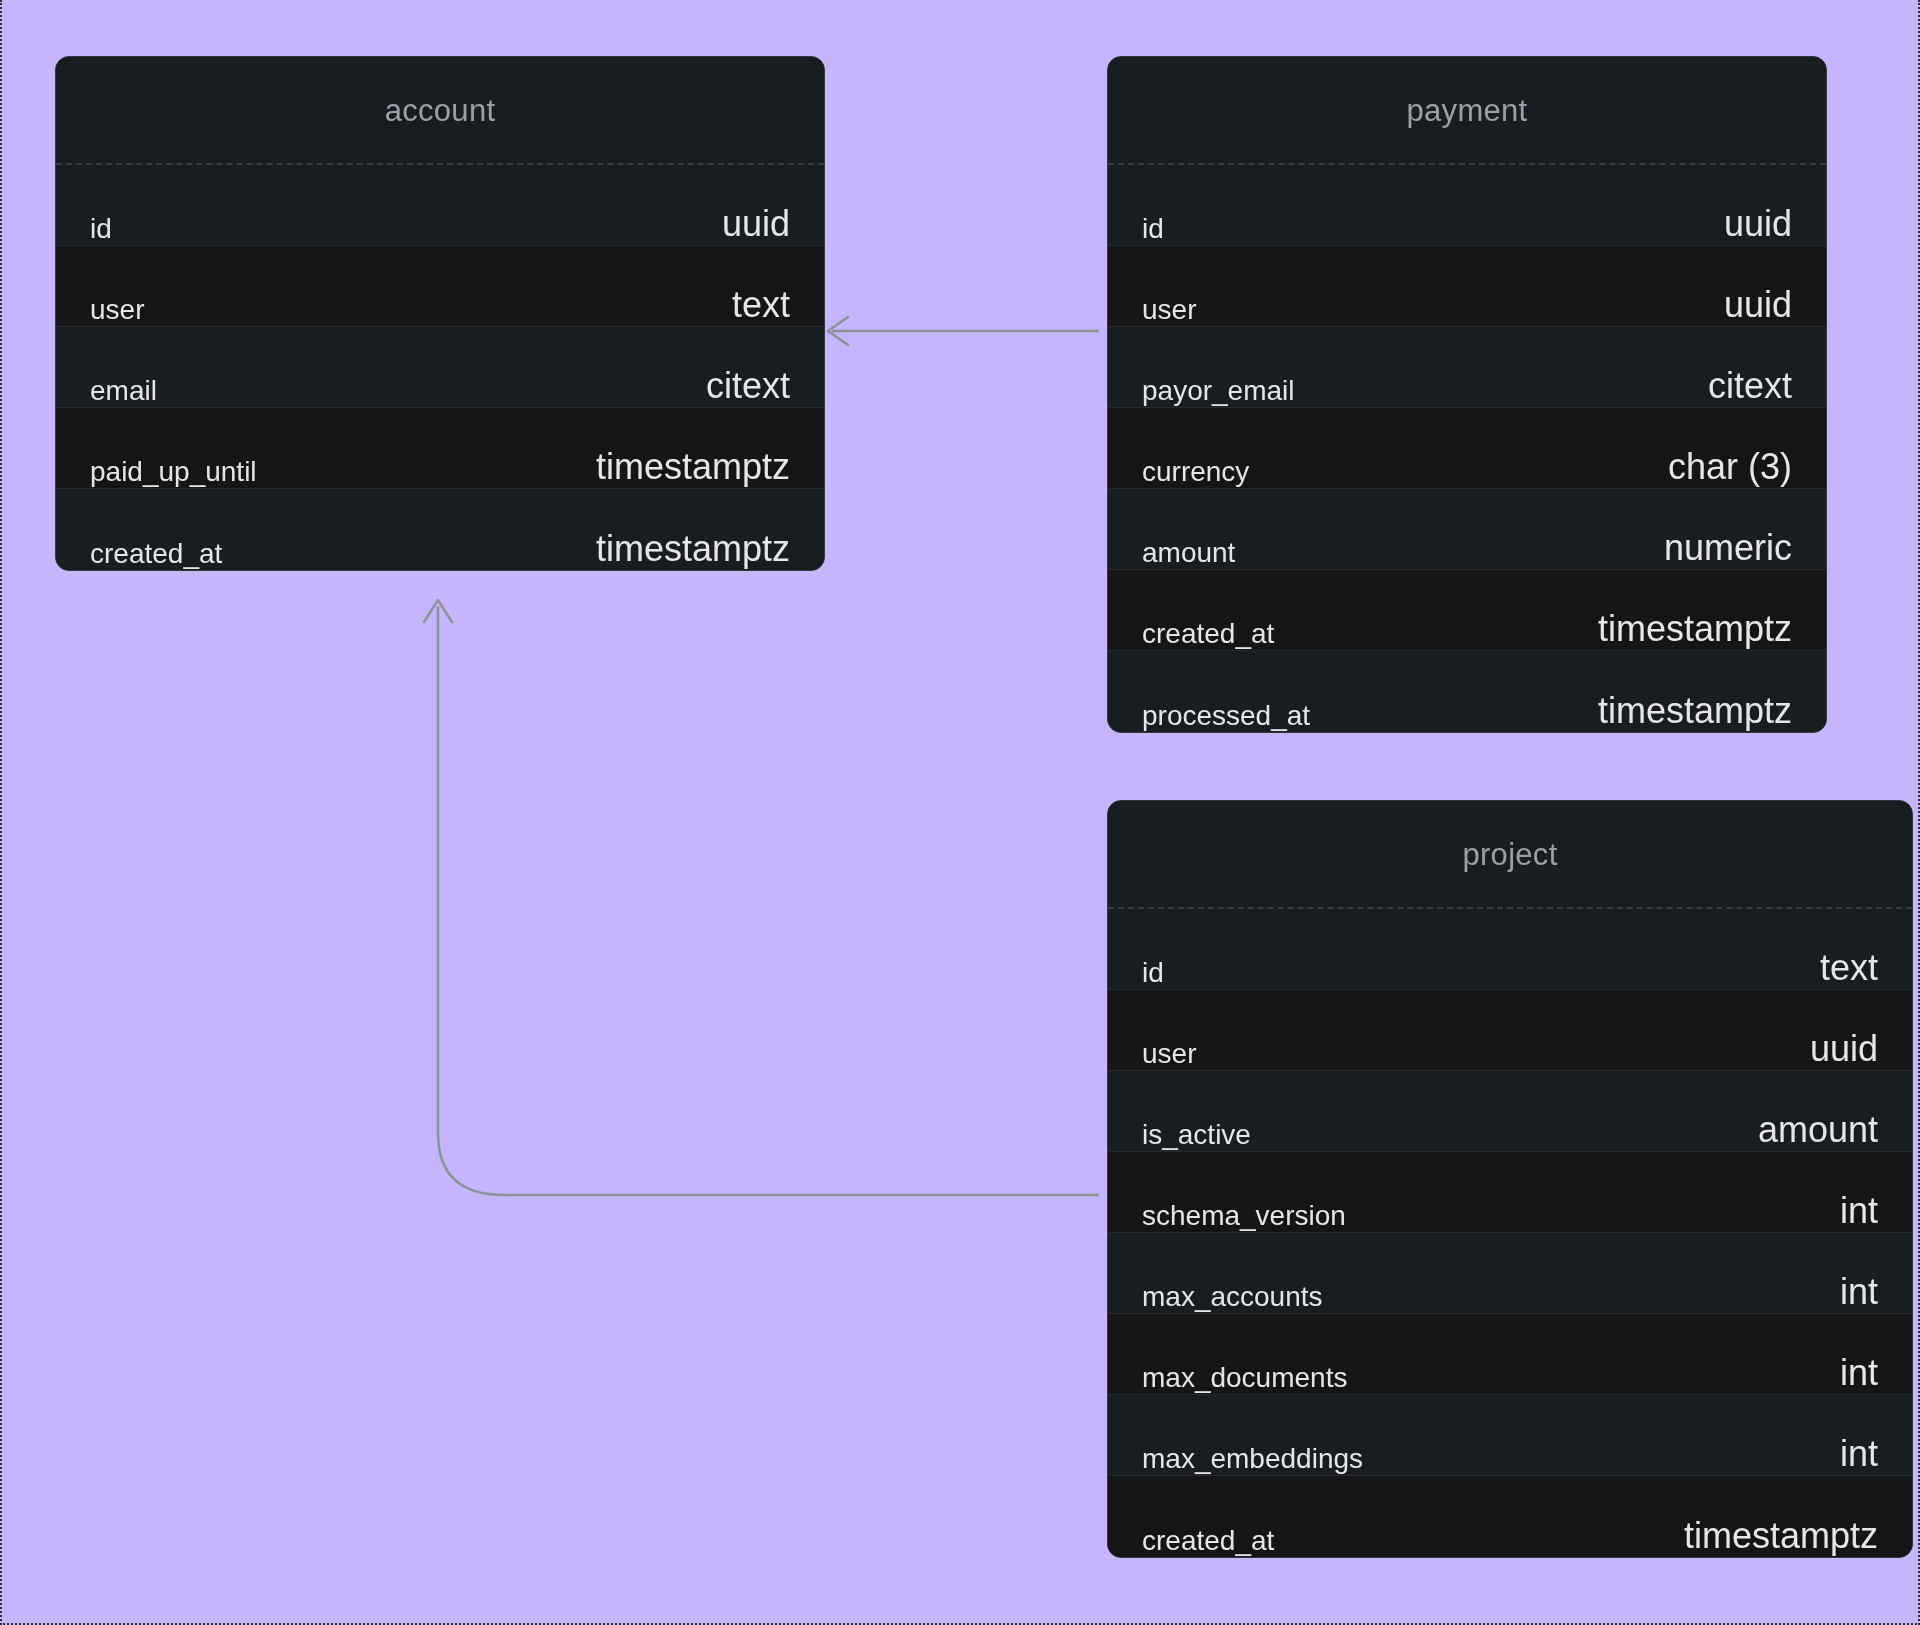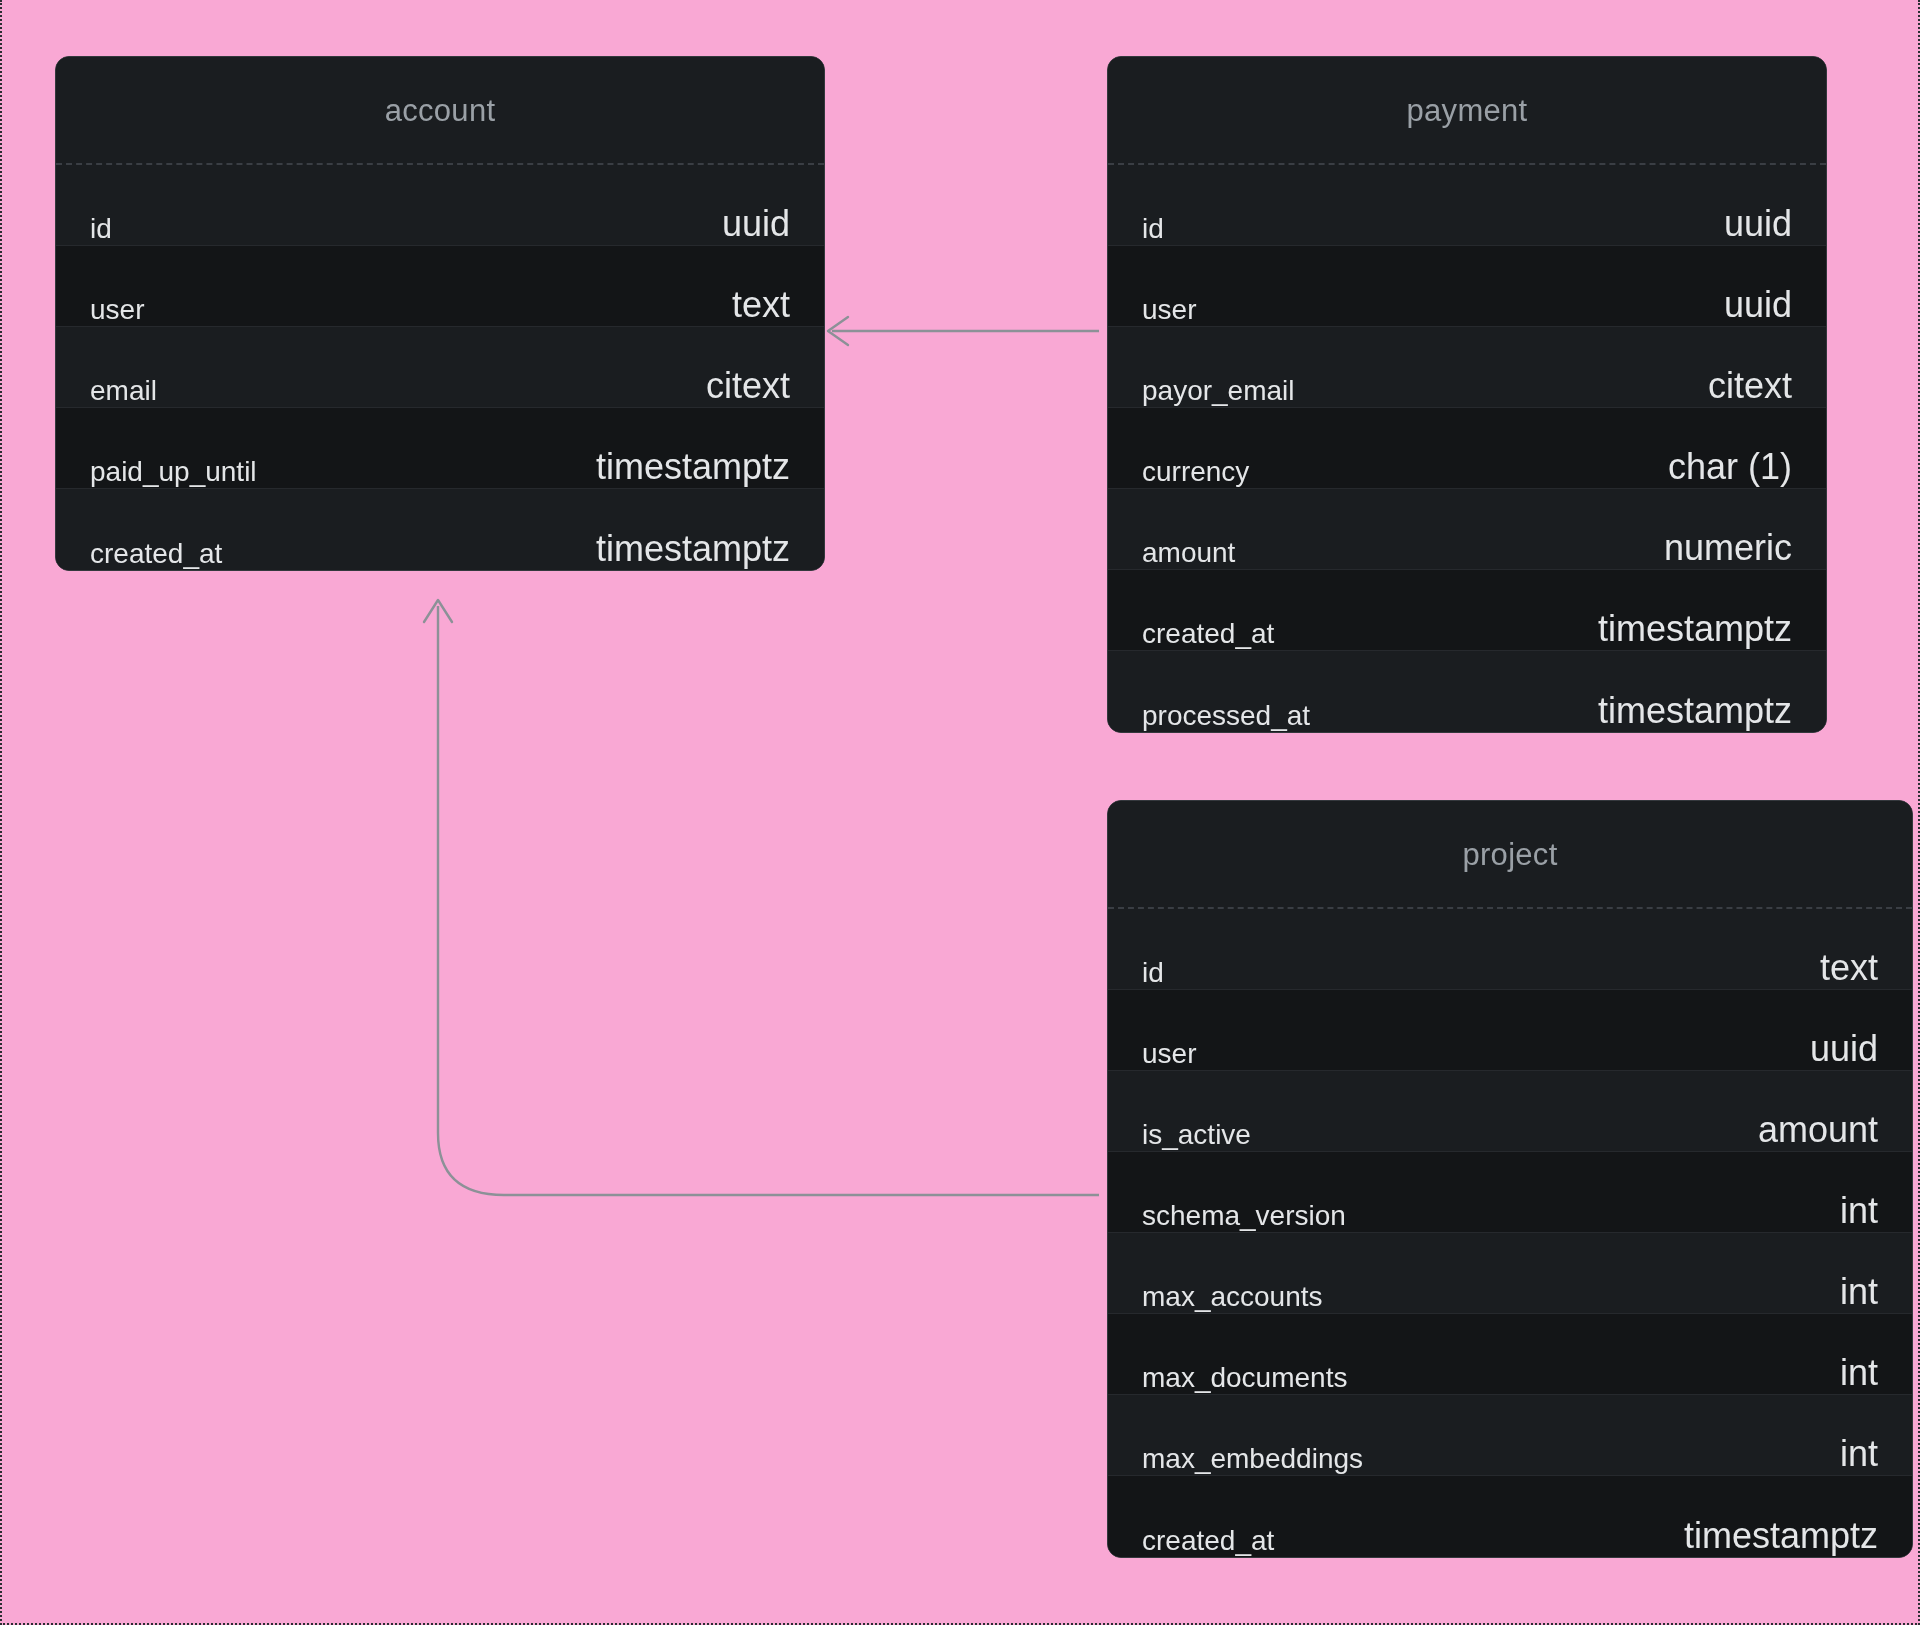--- a/index.html
+++ b/index.html
@@ -4,21 +4,21 @@
 <style>
   html, body {
     margin: 0;
     padding: 0;
     background: #0a0b0d;
   }
   #canvas {
     position: relative;
     width: 1920px;
     height: 1625px;
-    background: #f9a8d4;
+    background: #c4b5fd;
     font-family: "Liberation Sans", sans-serif;
     overflow: hidden;
     box-sizing: border-box;
     border-left: 2px dotted #2b2e33;
     border-right: 2px dotted #2b2e33;
     border-bottom: 2px dotted #2b2e33;
   }
   #wires {
     position: absolute;
     left: 0; top: 0;
@@ -126,21 +126,21 @@
     <div class="er-row even">
       <span class="er-col">user</span>
       <span class="er-type">uuid</span>
     </div>
     <div class="er-row odd">
       <span class="er-col">payor_email</span>
       <span class="er-type">citext</span>
     </div>
     <div class="er-row even">
       <span class="er-col">currency</span>
-      <span class="er-type">char (1)</span>
+      <span class="er-type">char (3)</span>
     </div>
     <div class="er-row odd">
       <span class="er-col">amount</span>
       <span class="er-type">numeric</span>
     </div>
     <div class="er-row even">
       <span class="er-col">created_at</span>
       <span class="er-type">timestamptz</span>
     </div>
     <div class="er-row odd">

